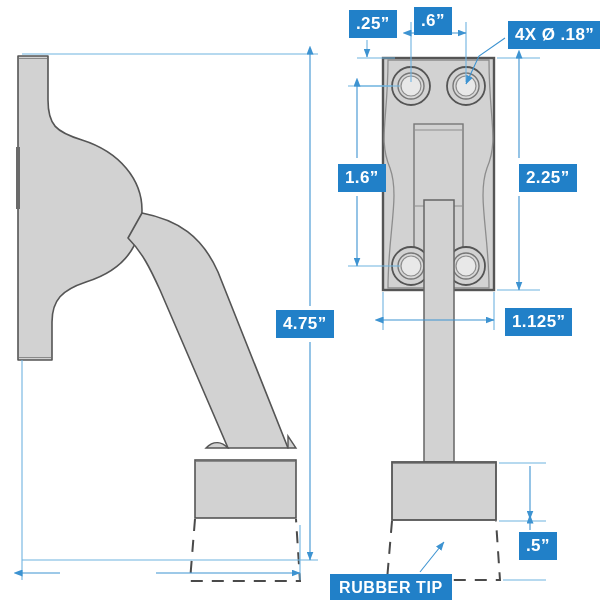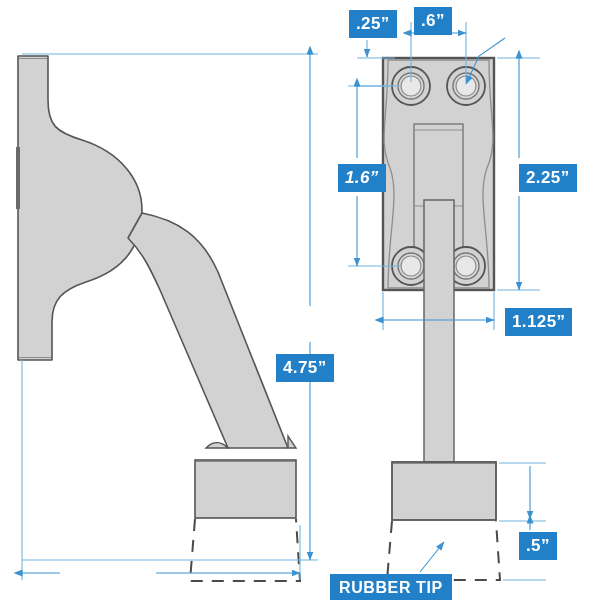--- a/index.html
+++ b/index.html
@@ -164,27 +164,28 @@
       <line x1="499" y1="463" x2="546" y2="463"></line>
 
       <line x1="420" y1="572" x2="444" y2="542" stroke="#3d93d1" marker-end="url(#arrEnd)"></line>
     </g>
   </svg>
 
   <div class="dimlabel" style="left:349px;top:10px;">.25”</div>
 
   <div class="dimlabel" style="left:414px;top:7px;">.6”</div>
 
+  <div class="dimlabel" style="left:508px;top:21px;">4X Ø .18”</div>
 
-  <div class="dimlabel" style="left:338px;top:164px;font-style:italic;">1.6”</div>
+  <div class="dimlabel" style="left:338px;top:164px;">1.6”</div>
 
   <div class="dimlabel" style="left:509px;top:164px;margin-left:10px;">2.25”</div>
 
   <div class="dimlabel" style="left:505px;top:308px;">1.125”</div>
 
-  <div class="dimlabel" style="left:276px;top:310px;margin-top:44px;">4.75”</div>
+  <div class="dimlabel" style="left:276px;top:310px;">4.75”</div>
 
 
   <div class="dimlabel" style="left:519px;top:532px;">.5”</div>
 
   <div class="dimlabel tip" style="left:330px;top:574px;">RUBBER TIP</div>
 
 </div>
 
 </body></html>

